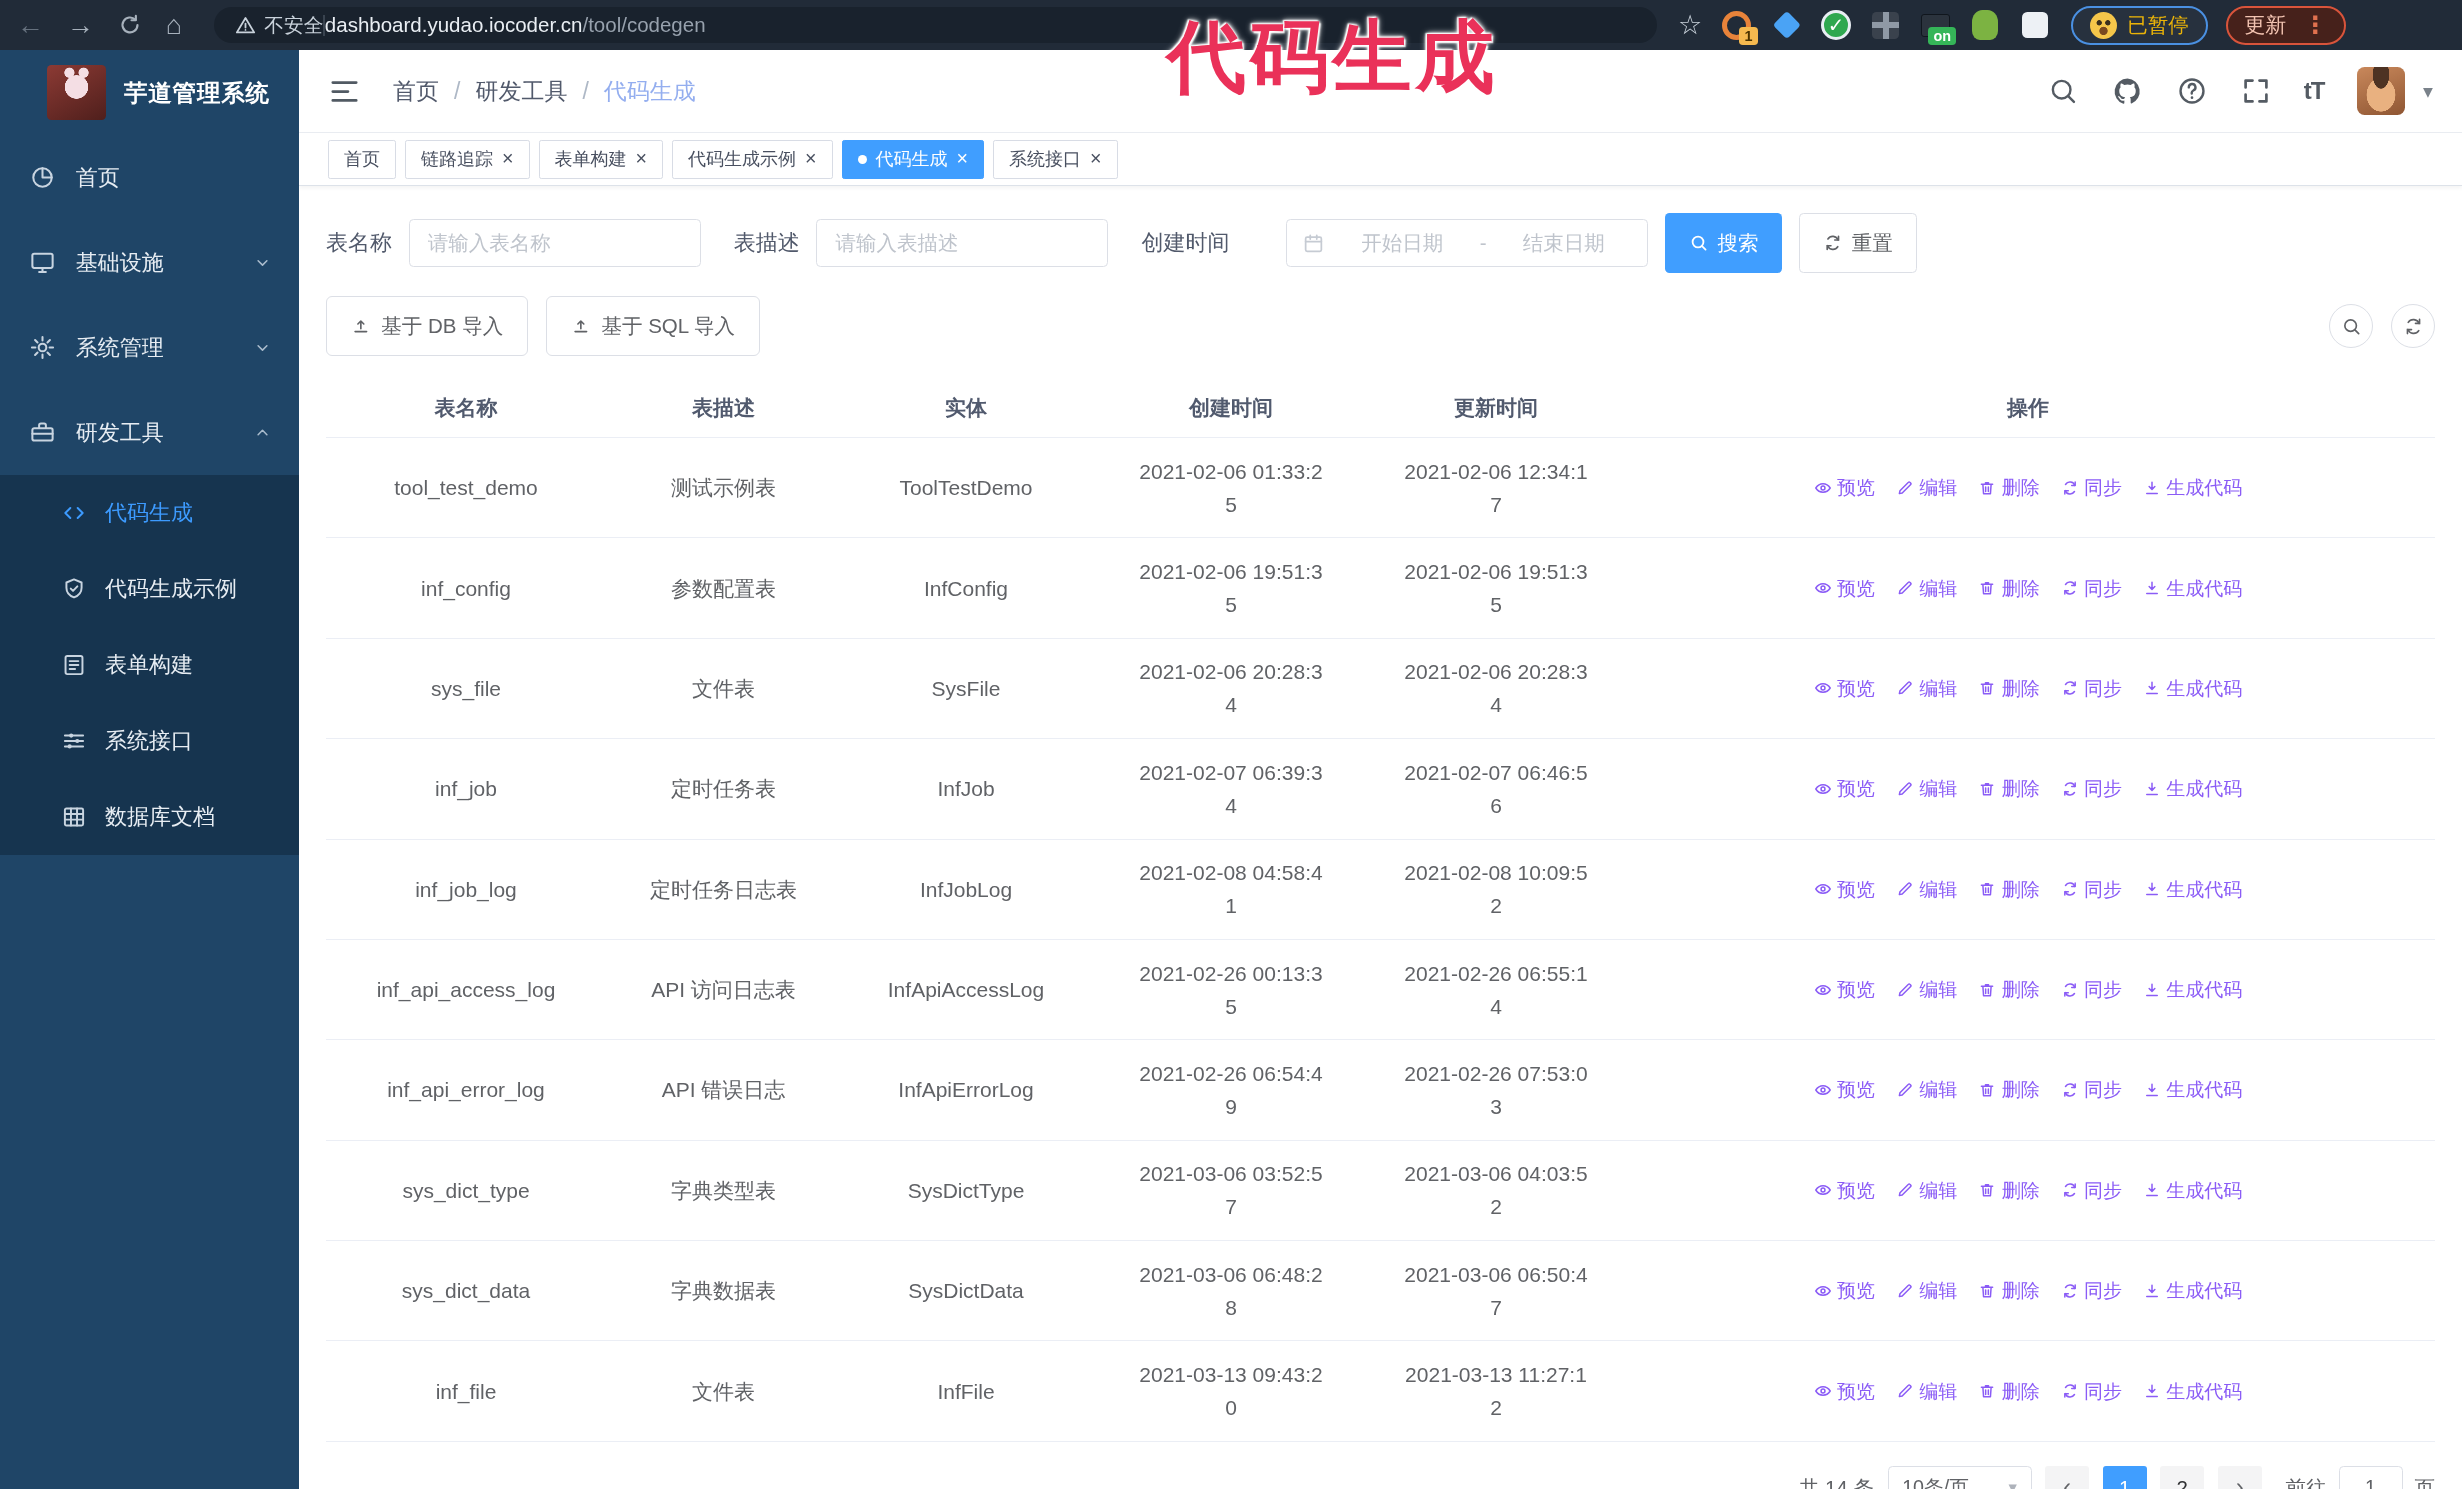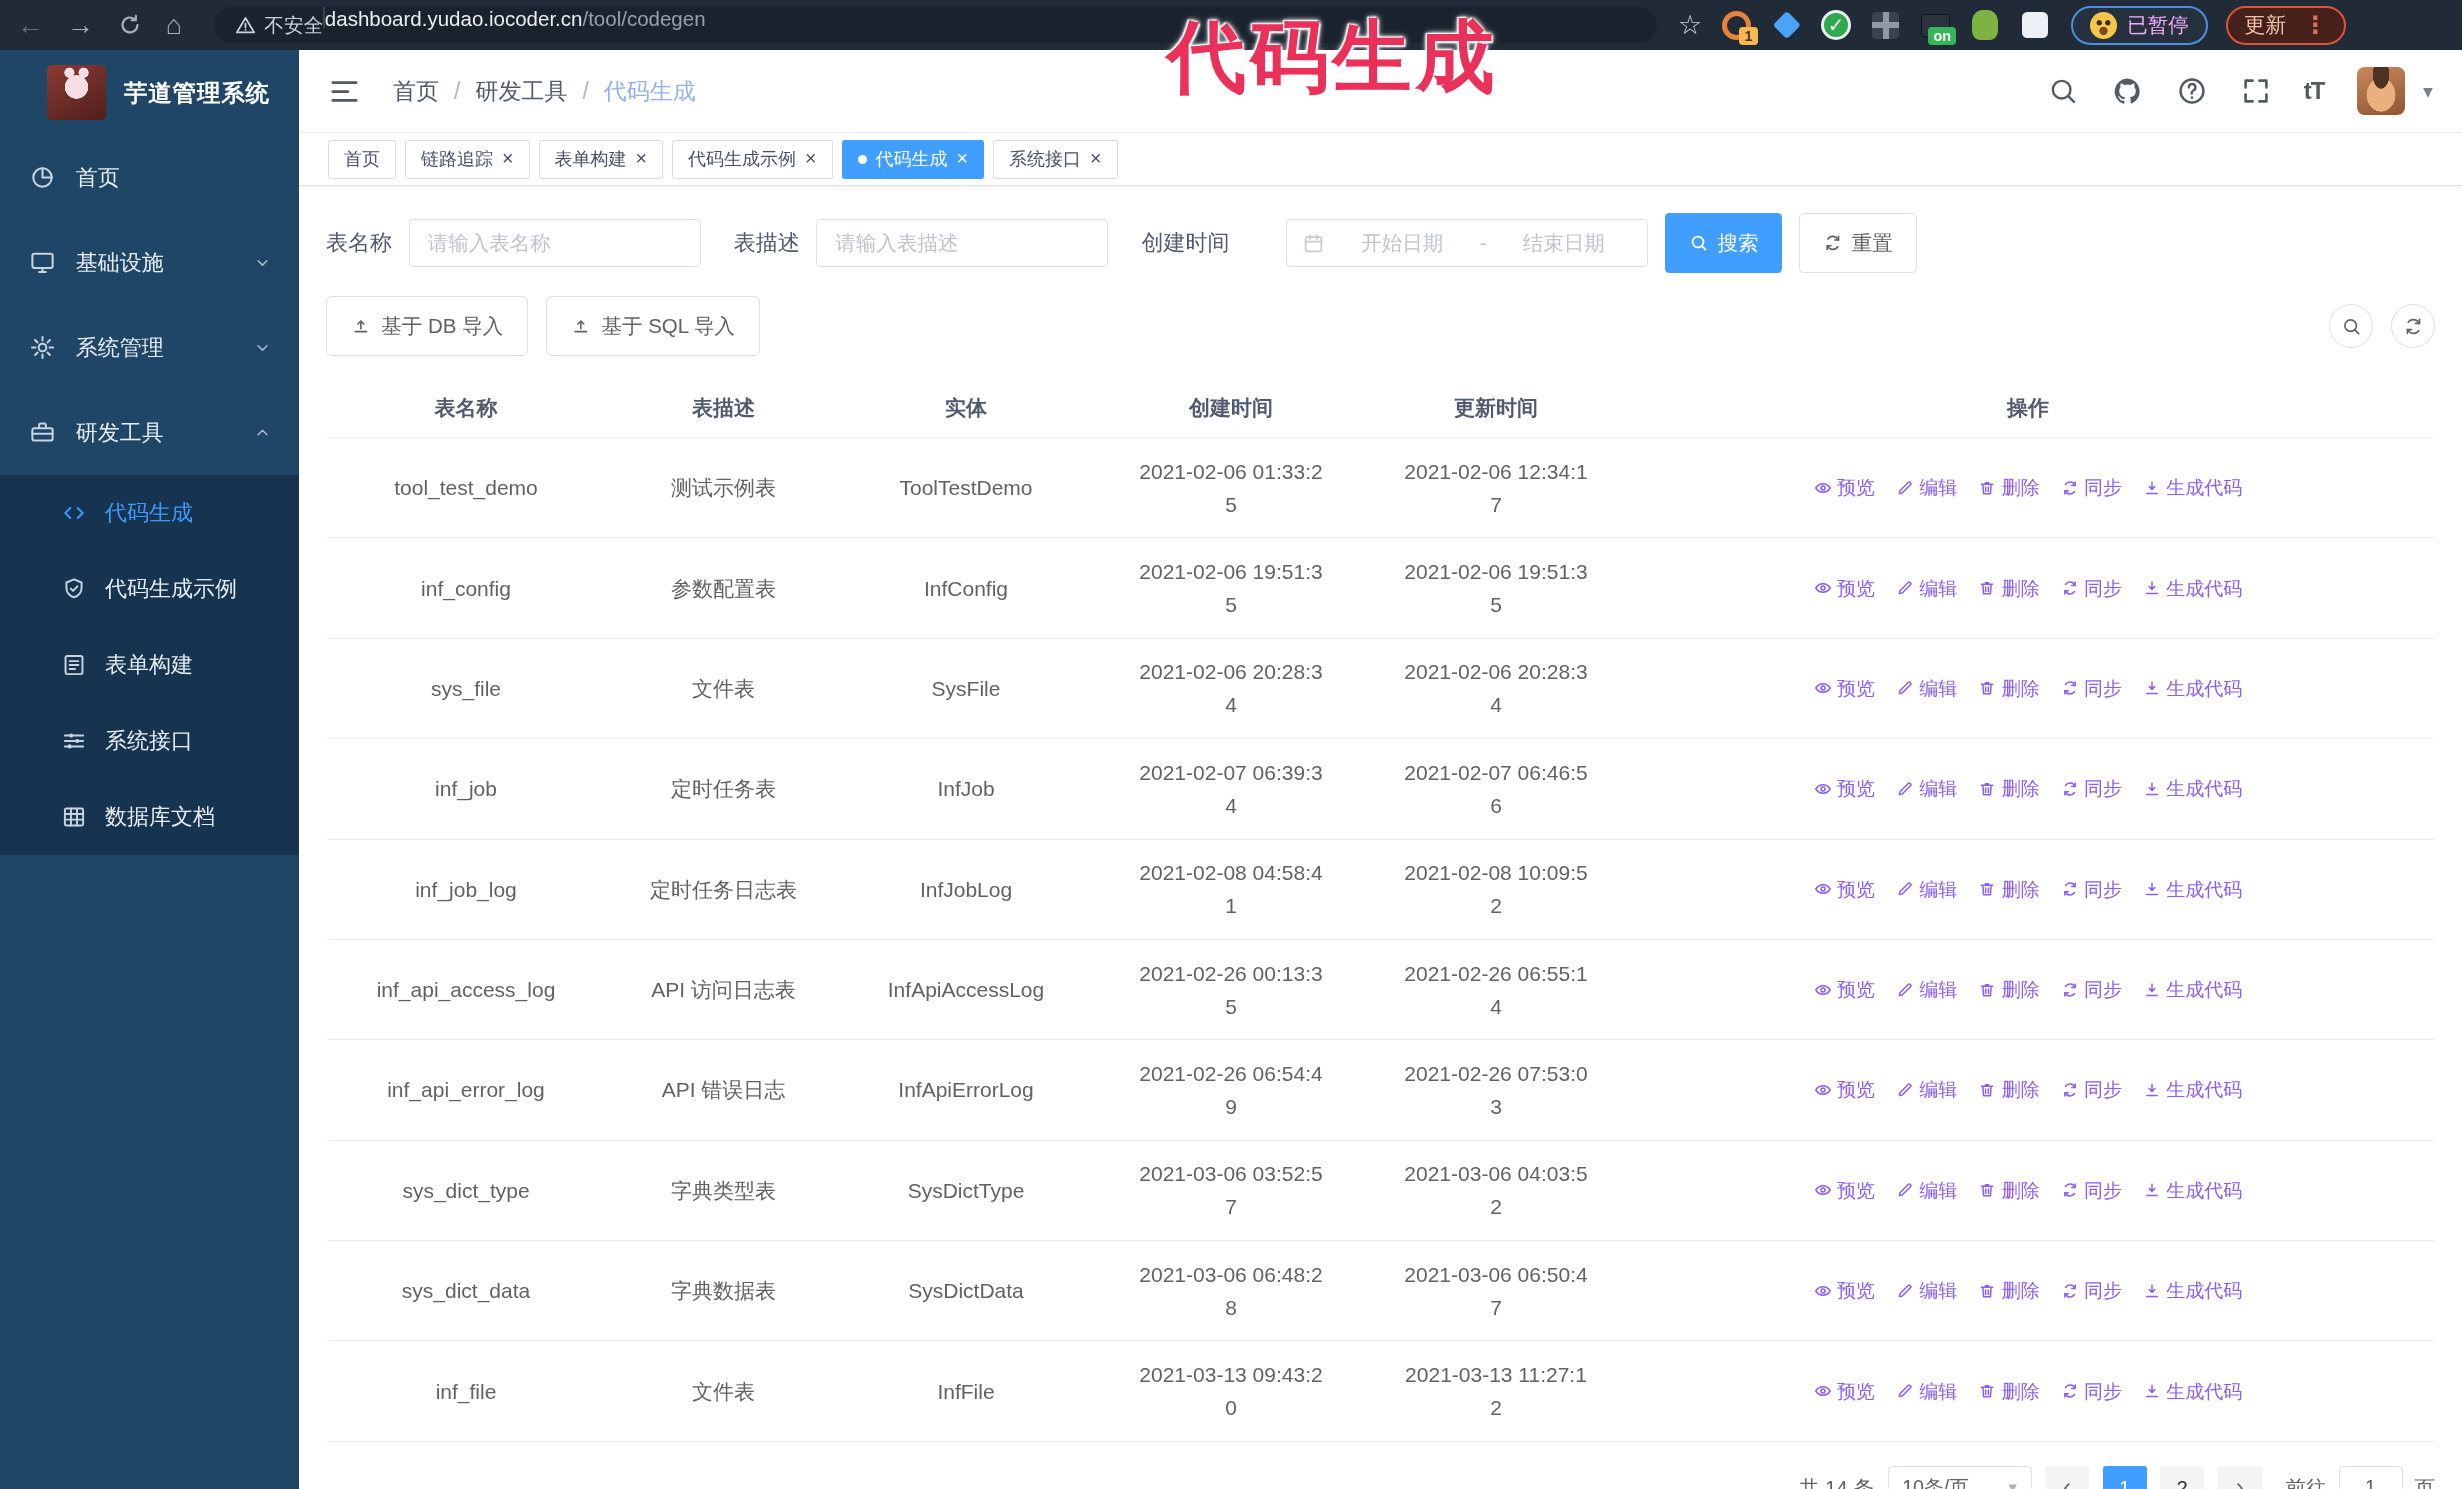--- a/index.html
+++ b/index.html
@@ -7,21 +7,21 @@
     font-family:"Liberation Sans","DejaVu Sans",sans-serif; }
   .page { position:relative; width:2462px; height:1490px; overflow:hidden; }
 
   
   .chrome { position:absolute; top:0; left:0; right:0; height:50px; background:#212B38;
     display:flex; align-items:center; padding:0 16.7px; color:#A7B1BC; z-index:5; }
   .nav-ic { font-size:27px; line-height:1; margin-right:23px; }
   .nav-ic.dim { color:#66717E; }
   .nav-ic svg { display:block; }
   .url-pill { width:1443px; height:36px; background:#19222D; border-radius:18px;
-    display:flex; padding:0 19.7px; gap:0; margin-left:9px; }
+    display:flex; align-items:center; padding:0 19.7px; gap:0; margin-left:9px; }
   .sec-label { color:#C9D2DB; font-size:19.7px; display:flex; align-items:center; gap:7.6px; }
   .pill-sep { width:1.5px; height:21px; background:#39434F; }
   .url { font-size:20.5px; white-space:nowrap; }
   .url .domain { color:#E9EEF3; }
   .url .path { color:#97A1AD; }
   .star { font-size:27px; color:#C9D2DB; margin:0 18px 0 21px; }
   .exts { display:flex; align-items:center; gap:16.7px; margin-right:19.7px; }
   .ext { position:relative; width:33px; height:33px; display:flex; align-items:center; justify-content:center; }
   .ext .badge { position:absolute; right:-4.5px; bottom:-3px; background:#F5B94F; color:#4A3300;
     font-size:14.4px; padding:0.8px 5.3px; border-radius:3.8px; font-weight:bold; }
@@ -30,21 +30,21 @@
   .e-gem { width:19.7px; height:19.7px; background:#4AA3F5; transform:rotate(45deg); border-radius:3.8px; }
   .e-check { width:30px; height:30px; background:#2FA84F; border-radius:50%; color:#fff;
     display:flex; align-items:center; justify-content:center; font-size:19.7px; font-weight:bold; border:3px solid #E9EEF3; }
   .e-grid { width:27px; height:27px; background:
     linear-gradient(#8F99A5,#8F99A5), linear-gradient(#8F99A5,#8F99A5), #3A424D;
     background-size:100% 6px, 6px 100%; background-position:0 10.6px, 10.6px 0; background-repeat:no-repeat; border-radius:4.5px; }
   .e-dark { width:29px; height:23px; background:#2B333D; border-radius:3px; border:1.5px solid #10161d; }
   .e-green { width:26px; height:30px; background:#7CB342; border-radius:40% 40% 30% 30%; }
   .e-puzzle { width:26px; height:26px; background:#EDF1F5; border-radius:5.3px; }
   .paused-pill { height:39px; border:2.3px solid #4A90E2; border-radius:21px; background:#27313E;
-    display:flex; align-items:center; gap:10.6px; padding:0 16.7px; color:#f0abfc; font-size:20.5px; white-space:nowrap; }
+    display:flex; align-items:center; gap:10.6px; padding:0 16.7px; color:#eab308; font-size:20.5px; white-space:nowrap; }
   .emoji-face { width:27px; height:27px; border-radius:50%;
     background:radial-gradient(circle at 34% 40%, #3A2F1D 2.3px, transparent 3px),
                radial-gradient(circle at 66% 40%, #3A2F1D 2.3px, transparent 3px),
                radial-gradient(circle at 50% 70%, #7A4A20 3.8px, transparent 4.5px), #F5C64A; }
   .update-btn { height:39px; border:2.3px solid #D9543B; border-radius:19.7px; background:#46211B;
     color:#F2C3B1; display:flex; align-items:center; gap:17px; padding:0 16.7px; font-size:21px;
     margin-left:18px; white-space:nowrap; }
   .update-btn .dots { color:#E0714F; font-size:24px; font-weight:bold; }
 
   

